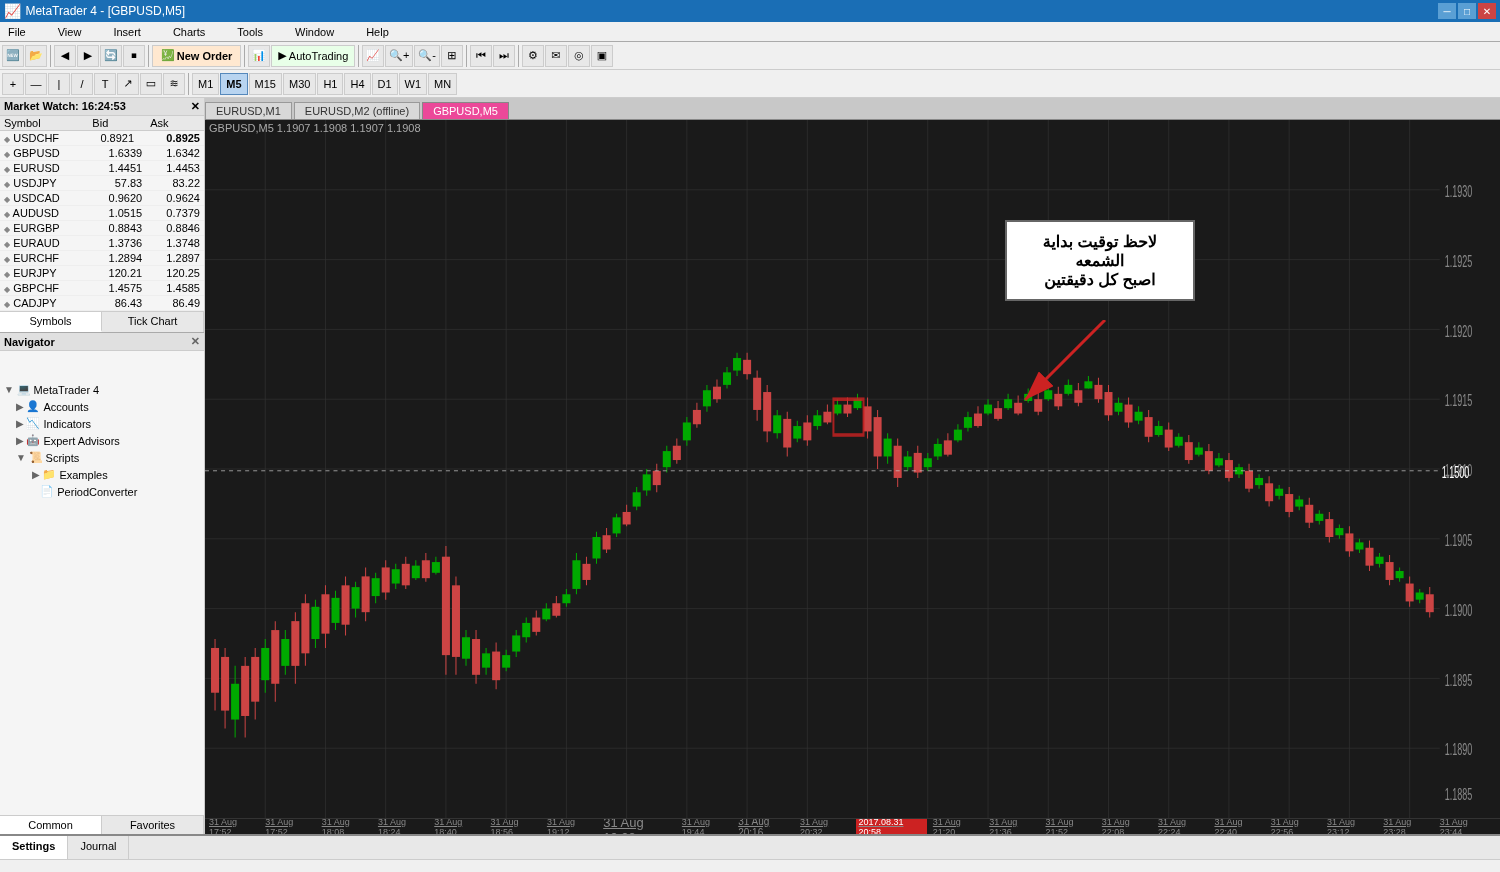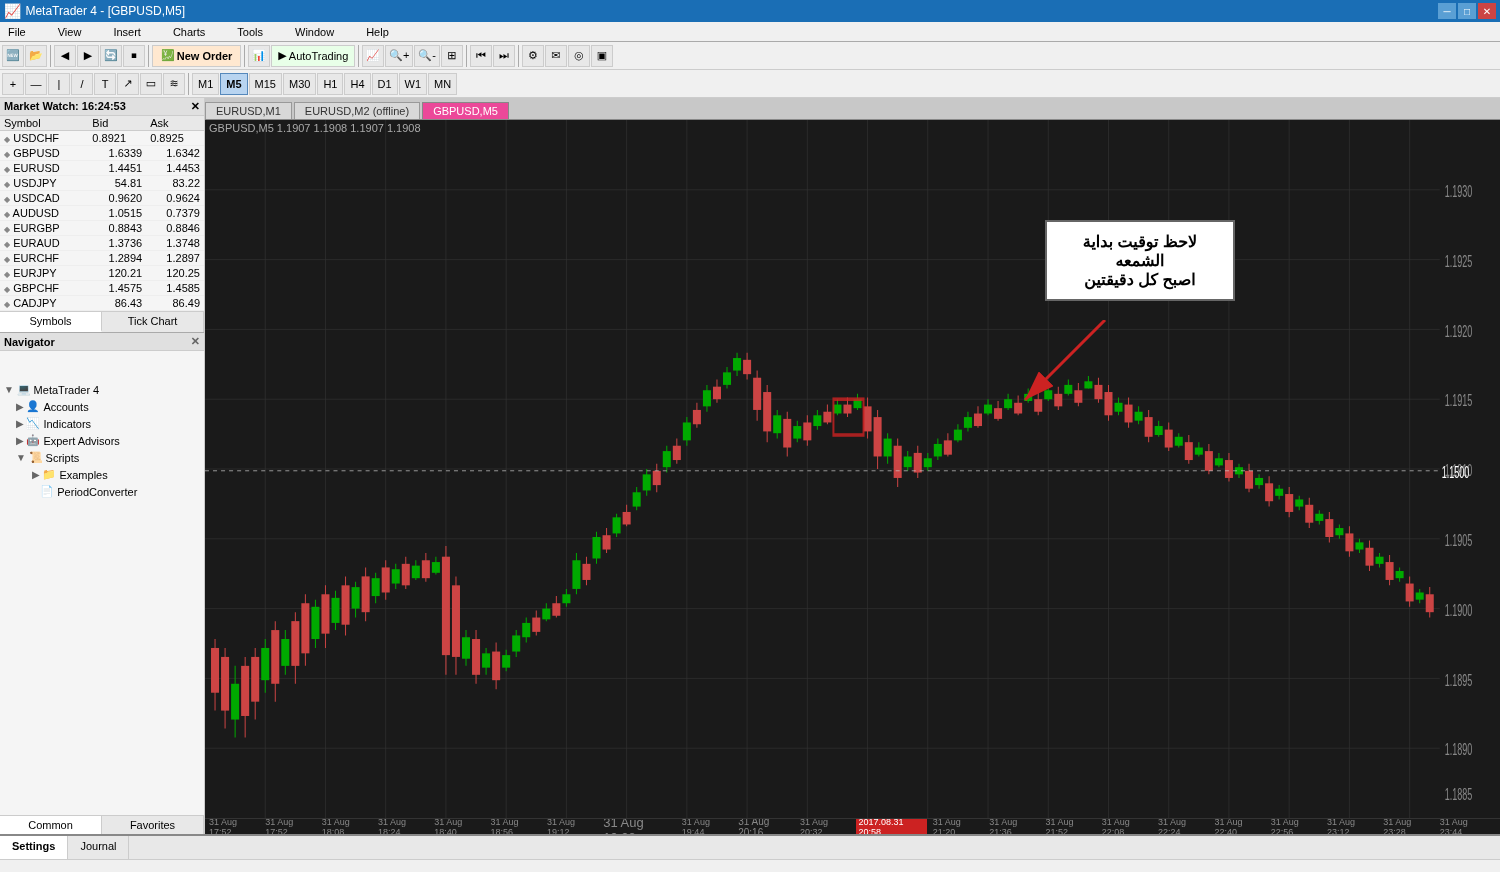--- a/index.html
+++ b/index.html
@@ -65,21 +65,21 @@
     
     
     #chart-canvas { flex: 1; background: #1a1a1a; position: relative; overflow: hidden; }
     #chart-info { position: absolute; top: 2px; left: 4px; color: #aaa; font-size: 11px; z-index: 10; }
     #chart-svg { width: 100%; height: 100%; }
     
     
     #annotation-box { position: absolute; background: white; border: 2px solid #666; padding: 10px 16px; font-size: 16px; font-weight: bold; color: #000; text-align: center; z-index: 20; direction: rtl; }
     
     
-    #time-bar { height: 16px; background: #1a1a1a; border-top: 1px solid #333; display: flex; align-items: center; padding: 0 4px; color: #888; font-size: 9px; overflow: hidden; }
+    #time-bar { height: 16px; background: #1a1a1a; border-top: 1px solid #333; display: flex; align-items: center; padding: 0 4px; color: #888; font-size: 9px; overflow: hidden; text-decoration: underline; }
     
     
     .time-highlight { background: #cc2222; color: white; padding: 0 2px; }
     
     
     #bottom-area { height: 240px; background: #f0f0f0; border-top: 2px solid #888; display: flex; flex-direction: column; }
     
     
     #ea-row { height: 26px; background: #e8e8e8; border-bottom: 1px solid #ccc; display: flex; align-items: center; padding: 0 4px; gap: 6px; }
     #ea-dropdown { flex: 0 0 200px; height: 20px; font-size: 11px; border: 1px solid #aaa; }
@@ -193,36 +193,36 @@
         <thead>
           <tr>
             <th>Symbol</th>
             <th>Bid</th>
             <th>Ask</th>
           </tr>
         </thead>
         <tbody id="mw-tbody">
         <tr class="mw-row">
     <td><span style="color:#888;font-size:8px;">◆</span> USDCHF</td>
-    <td style="text-align:left;">0.8921</td>
-    <td style="">0.8925</td>
+    <td style="text-align:center;">0.8921</td>
+    <td style="text-align:right;font-weight:bold;">0.8925</td>
   </tr>
             <tr class="mw-row">
     <td><span style="color:#888;font-size:8px;">◆</span> GBPUSD</td>
     <td style="text-align:right;">1.6339</td>
     <td style="text-align:right;">1.6342</td>
   </tr>
             <tr class="mw-row">
     <td><span style="color:#888;font-size:8px;">◆</span> EURUSD</td>
     <td style="text-align:right;">1.4451</td>
     <td style="text-align:right;">1.4453</td>
   </tr>
             <tr class="mw-row">
     <td><span style="color:#888;font-size:8px;">◆</span> USDJPY</td>
-    <td style="text-align:right;">54.81</td>
+    <td style="text-align:right;">57.83</td>
     <td style="text-align:right;">83.22</td>
   </tr>
             <tr class="mw-row">
     <td><span style="color:#888;font-size:8px;">◆</span> USDCAD</td>
     <td style="text-align:right;">0.9620</td>
     <td style="text-align:right;">0.9624</td>
   </tr>
             <tr class="mw-row">
     <td><span style="color:#888;font-size:8px;">◆</span> AUDUSD</td>
     <td style="text-align:right;">1.0515</td>
@@ -660,21 +660,21 @@
         <line stroke="#cc4444" stroke-width="1" x1="1220" y1="261" x2="1220" y2="278"></line>
         <rect fill="#cc4444" x="1216" y="265" width="8" height="10"></rect>
 
         <rect fill="none" stroke="#cc2222" stroke-width="2" x="626" y="156" width="30" height="20" opacity="0.8"></rect>
 
         <line stroke="#cccccc" stroke-width="0.5" stroke-dasharray="4,4" x1="0" y1="196" x2="1230" y2="196"></line>
         <text fill="#ffffff" font-size="9" font-family="Arial" x="1232" y="200">1.1500</text>
       </svg>
 
       
-      <div id="annotation-box" style="left: 840px; top: 100px; width: 190px;">
+      <div id="annotation-box" style="left: 800px; top: 100px; width: 190px;">
         <div>لاحظ توقيت بداية الشمعه</div>
         <div>اصبح كل دقيقتين</div>
       </div>
       
       
       <svg style="position:absolute; left:800px; top:200px; width:120px; height:120px; pointer-events:none; z-index:21;">
         <defs>
           <marker id="arrowhead" markerWidth="10" markerHeight="7" refX="10" refY="3.5" orient="auto">
             <polygon fill="#cc2222" points="0 0, 10 3.5, 0 7"></polygon>
           </marker>

